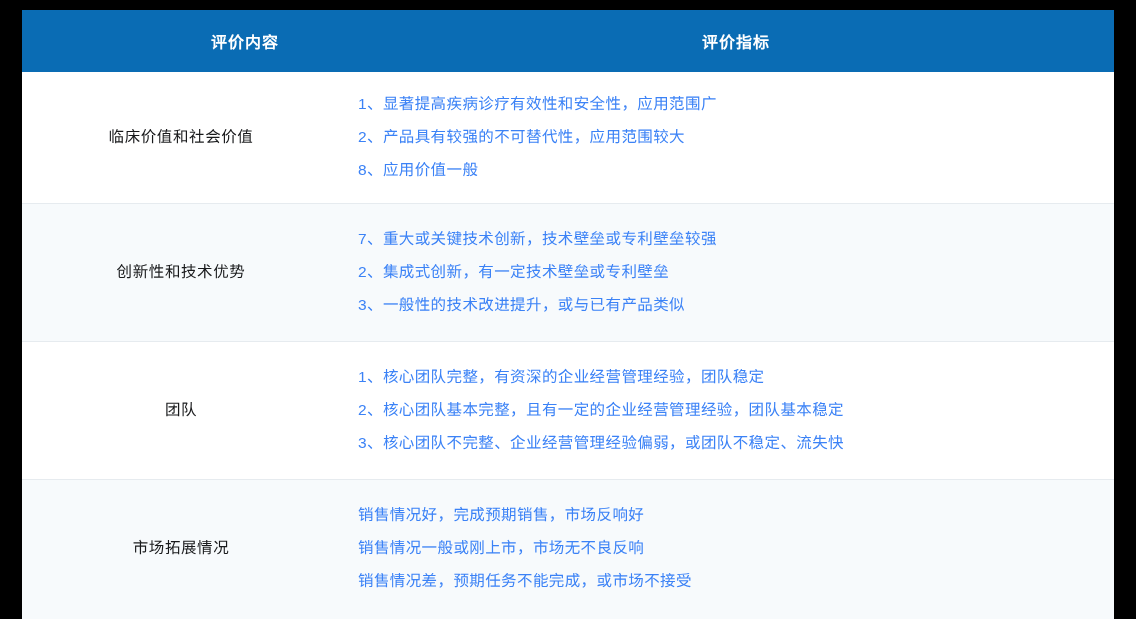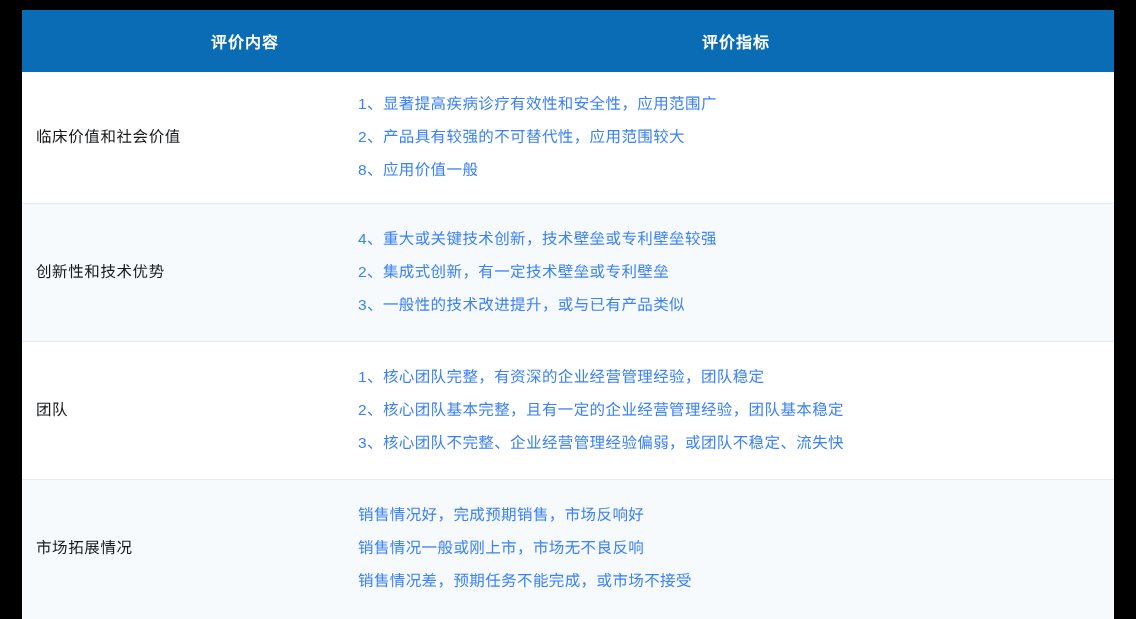--- a/index.html
+++ b/index.html
@@ -51,21 +51,21 @@
     font-size: 15.5px;
     color: #18191b;
     vertical-align: middle;
     padding: 0;
     border-bottom: 1px solid #e6ebef;
   }
   tbody tr.row-odd td { background: #ffffff; }
   tbody tr.row-even td { background: #f7fafc; }
   tbody tr:last-child td { border-bottom: none; }
   td.col-a .cell-a {
-    text-align: left;
+    text-align: center;
     padding: 0 14px;
     line-height: 1.6;
     letter-spacing: 0.6px;
   }
   td.col-b .cell-b {
     padding: 16px 16px 16px 18px;
     line-height: 2.12;
     color: #3b82f6;
     letter-spacing: 0.4px;
   }
@@ -138,21 +138,21 @@
             </div>
           </td>
         </tr>
 
         <tr class="row-even row-h2">
           <td class="col-a">
             <div class="cell-a">创新性和技术优势</div>
           </td>
           <td class="col-b">
             <div class="cell-b">
-              <div class="line">4、重大或关键技术创新，技术壁垒或专利壁垒较强</div>
+              <div class="line">7、重大或关键技术创新，技术壁垒或专利壁垒较强</div>
               <div class="line">2、集成式创新，有一定技术壁垒或专利壁垒</div>
               <div class="line">3、一般性的技术改进提升，或与已有产品类似</div>
             </div>
           </td>
         </tr>
 
         <tr class="row-odd row-h3">
           <td class="col-a">
             <div class="cell-a">团队</div>
           </td>

